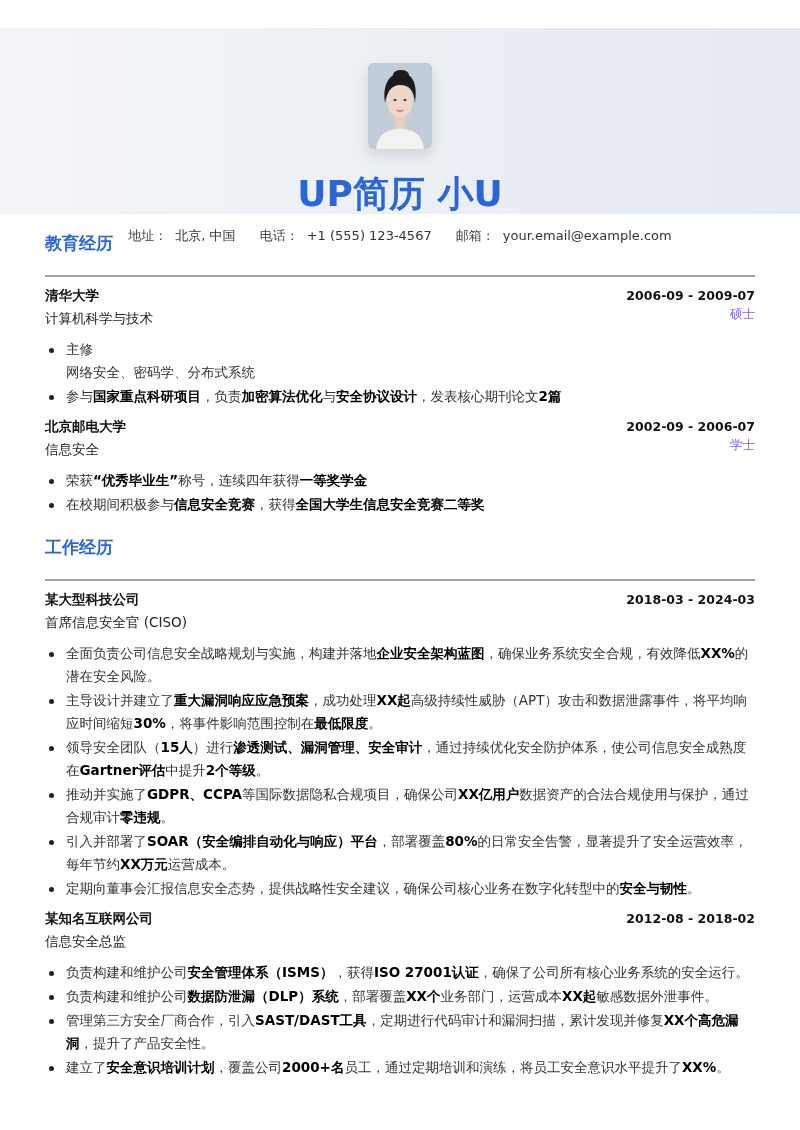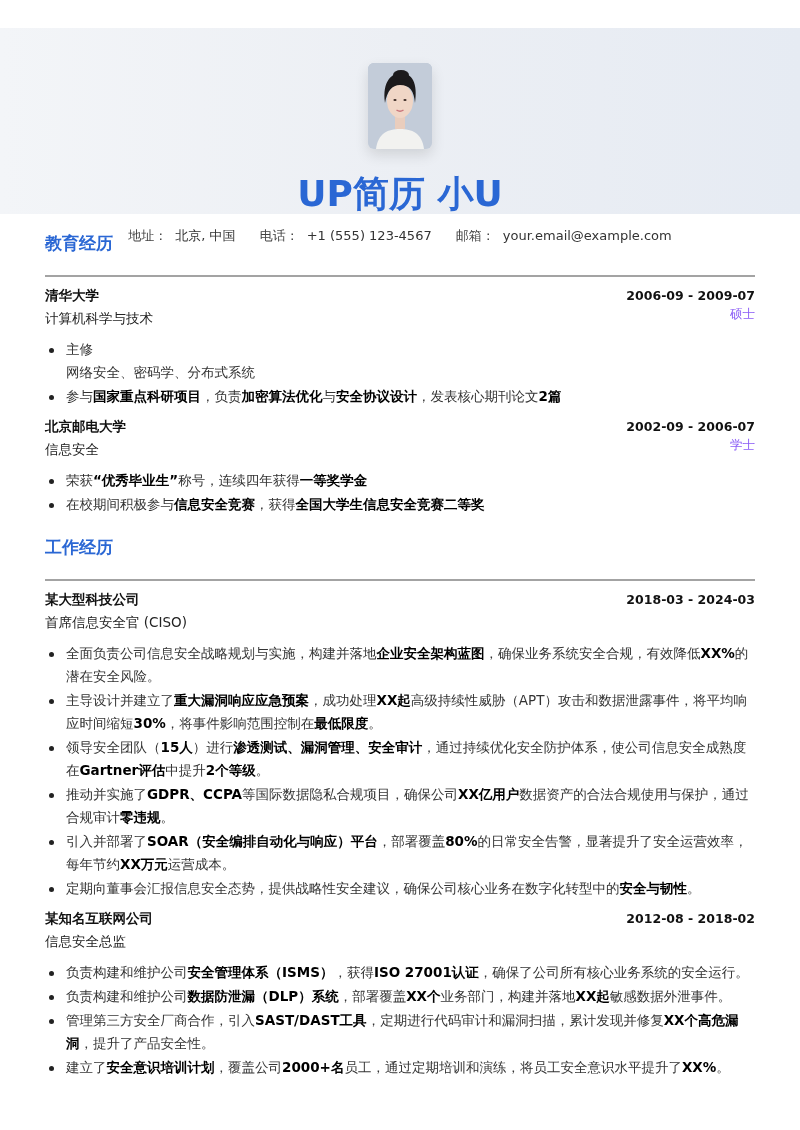--- a/index.html
+++ b/index.html
@@ -138,20 +138,20 @@
         <div class="entry">
           <div class="entry-head">
             <div class="entry-name">某知名互联网公司</div>
             <div class="entry-date">2012-08 - 2018-02</div>
           </div>
           <div class="entry-sub">
             <div class="entry-role">信息安全总监</div>
           </div>
           <ul class="bullets">
             <li><span>负责构建和维护公司</span><b>安全管理体系（ISMS）</b><span>，获得</span><b>ISO 27001认证</b><span>，确保了公司所有核心业务系统的安全运行。</span></li>
-            <li><span>负责构建和维护公司</span><b>数据防泄漏（DLP）系统</b><span>，部署覆盖</span><b>XX个</b><span>业务部门，构建并落地</span><b>XX起</b><span>敏感数据外泄事件。</span></li>
+            <li><span>负责构建和维护公司</span><b>数据防泄漏（DLP）系统</b><span>，部署覆盖</span><b>XX个</b><span>业务部门，运营成本</span><b>XX起</b><span>敏感数据外泄事件。</span></li>
             <li><span>管理第三方安全厂商合作，引入</span><b>SAST/DAST工具</b><span>，定期进行代码审计和漏洞扫描，累计发现并修复</span><b>XX个高危漏洞</b><span>，提升了产品安全性。</span></li>
             <li><span>建立了</span><b>安全意识培训计划</b><span>，覆盖公司</span><b>2000+名</b><span>员工，通过定期培训和演练，将员工安全意识水平提升了</span><b>XX%</b><span>。</span></li>
           </ul>
         </div>
       </div>
   </div>
 </div>
 
 </body></html>

